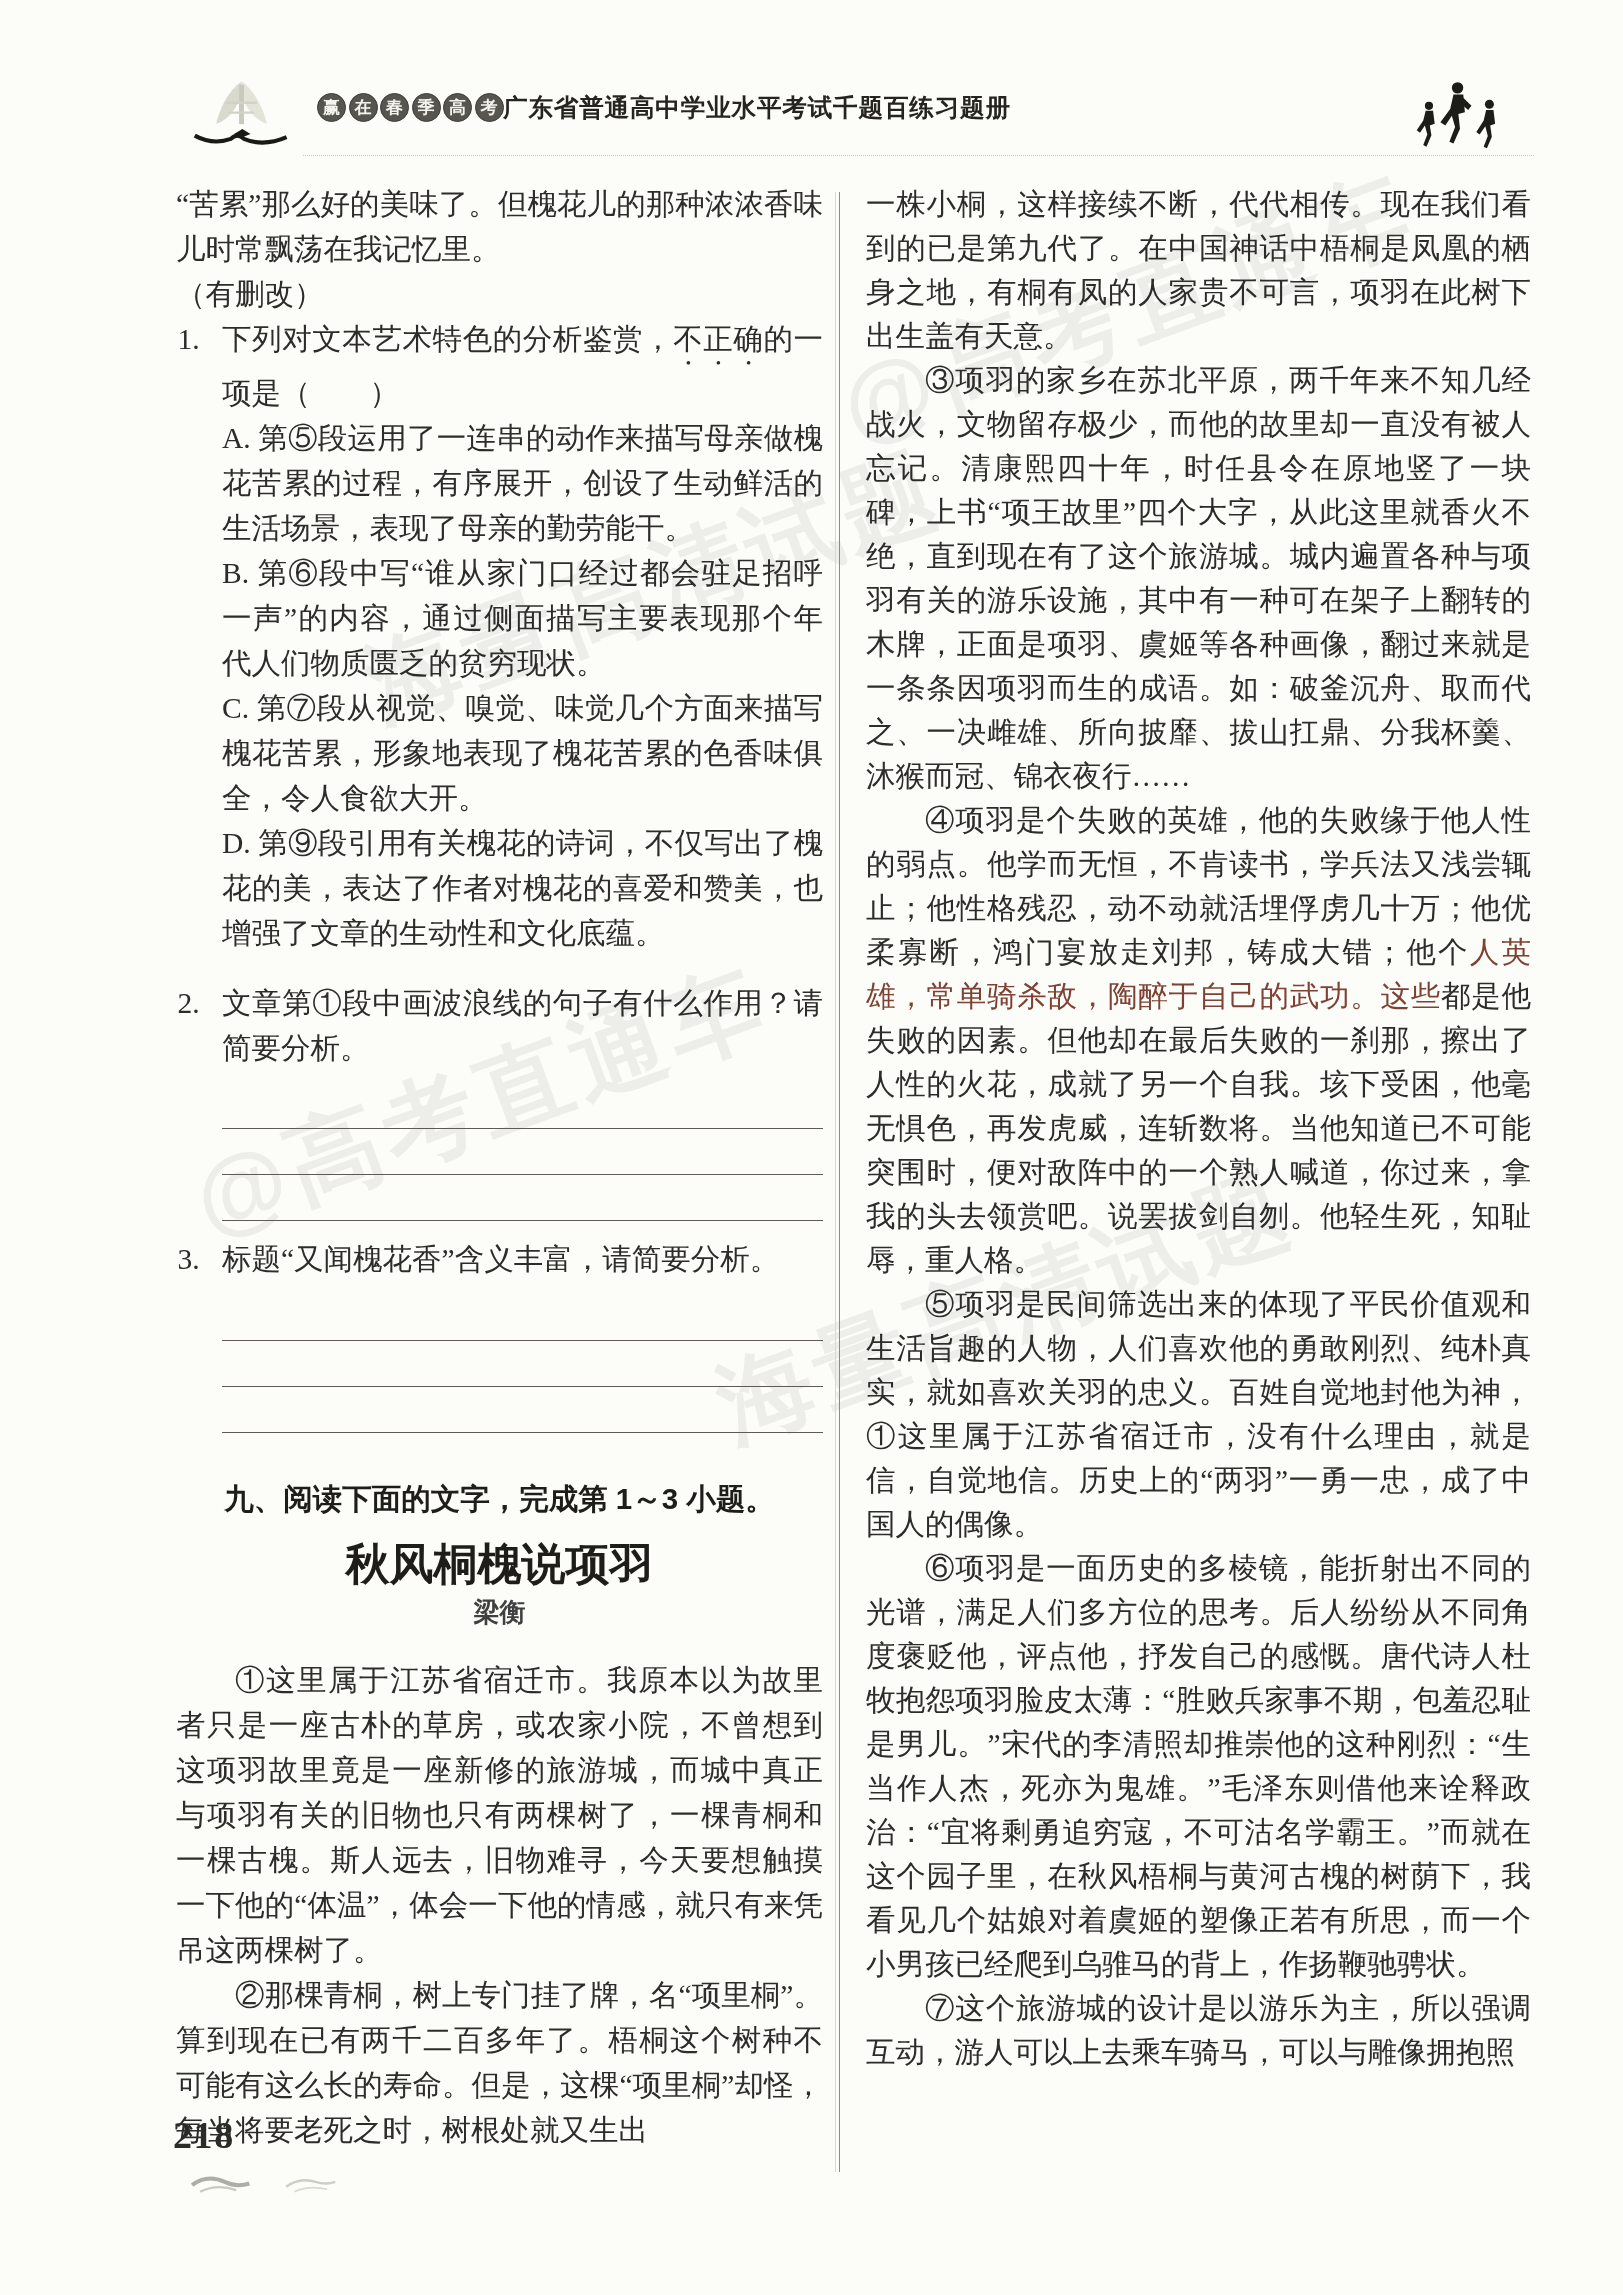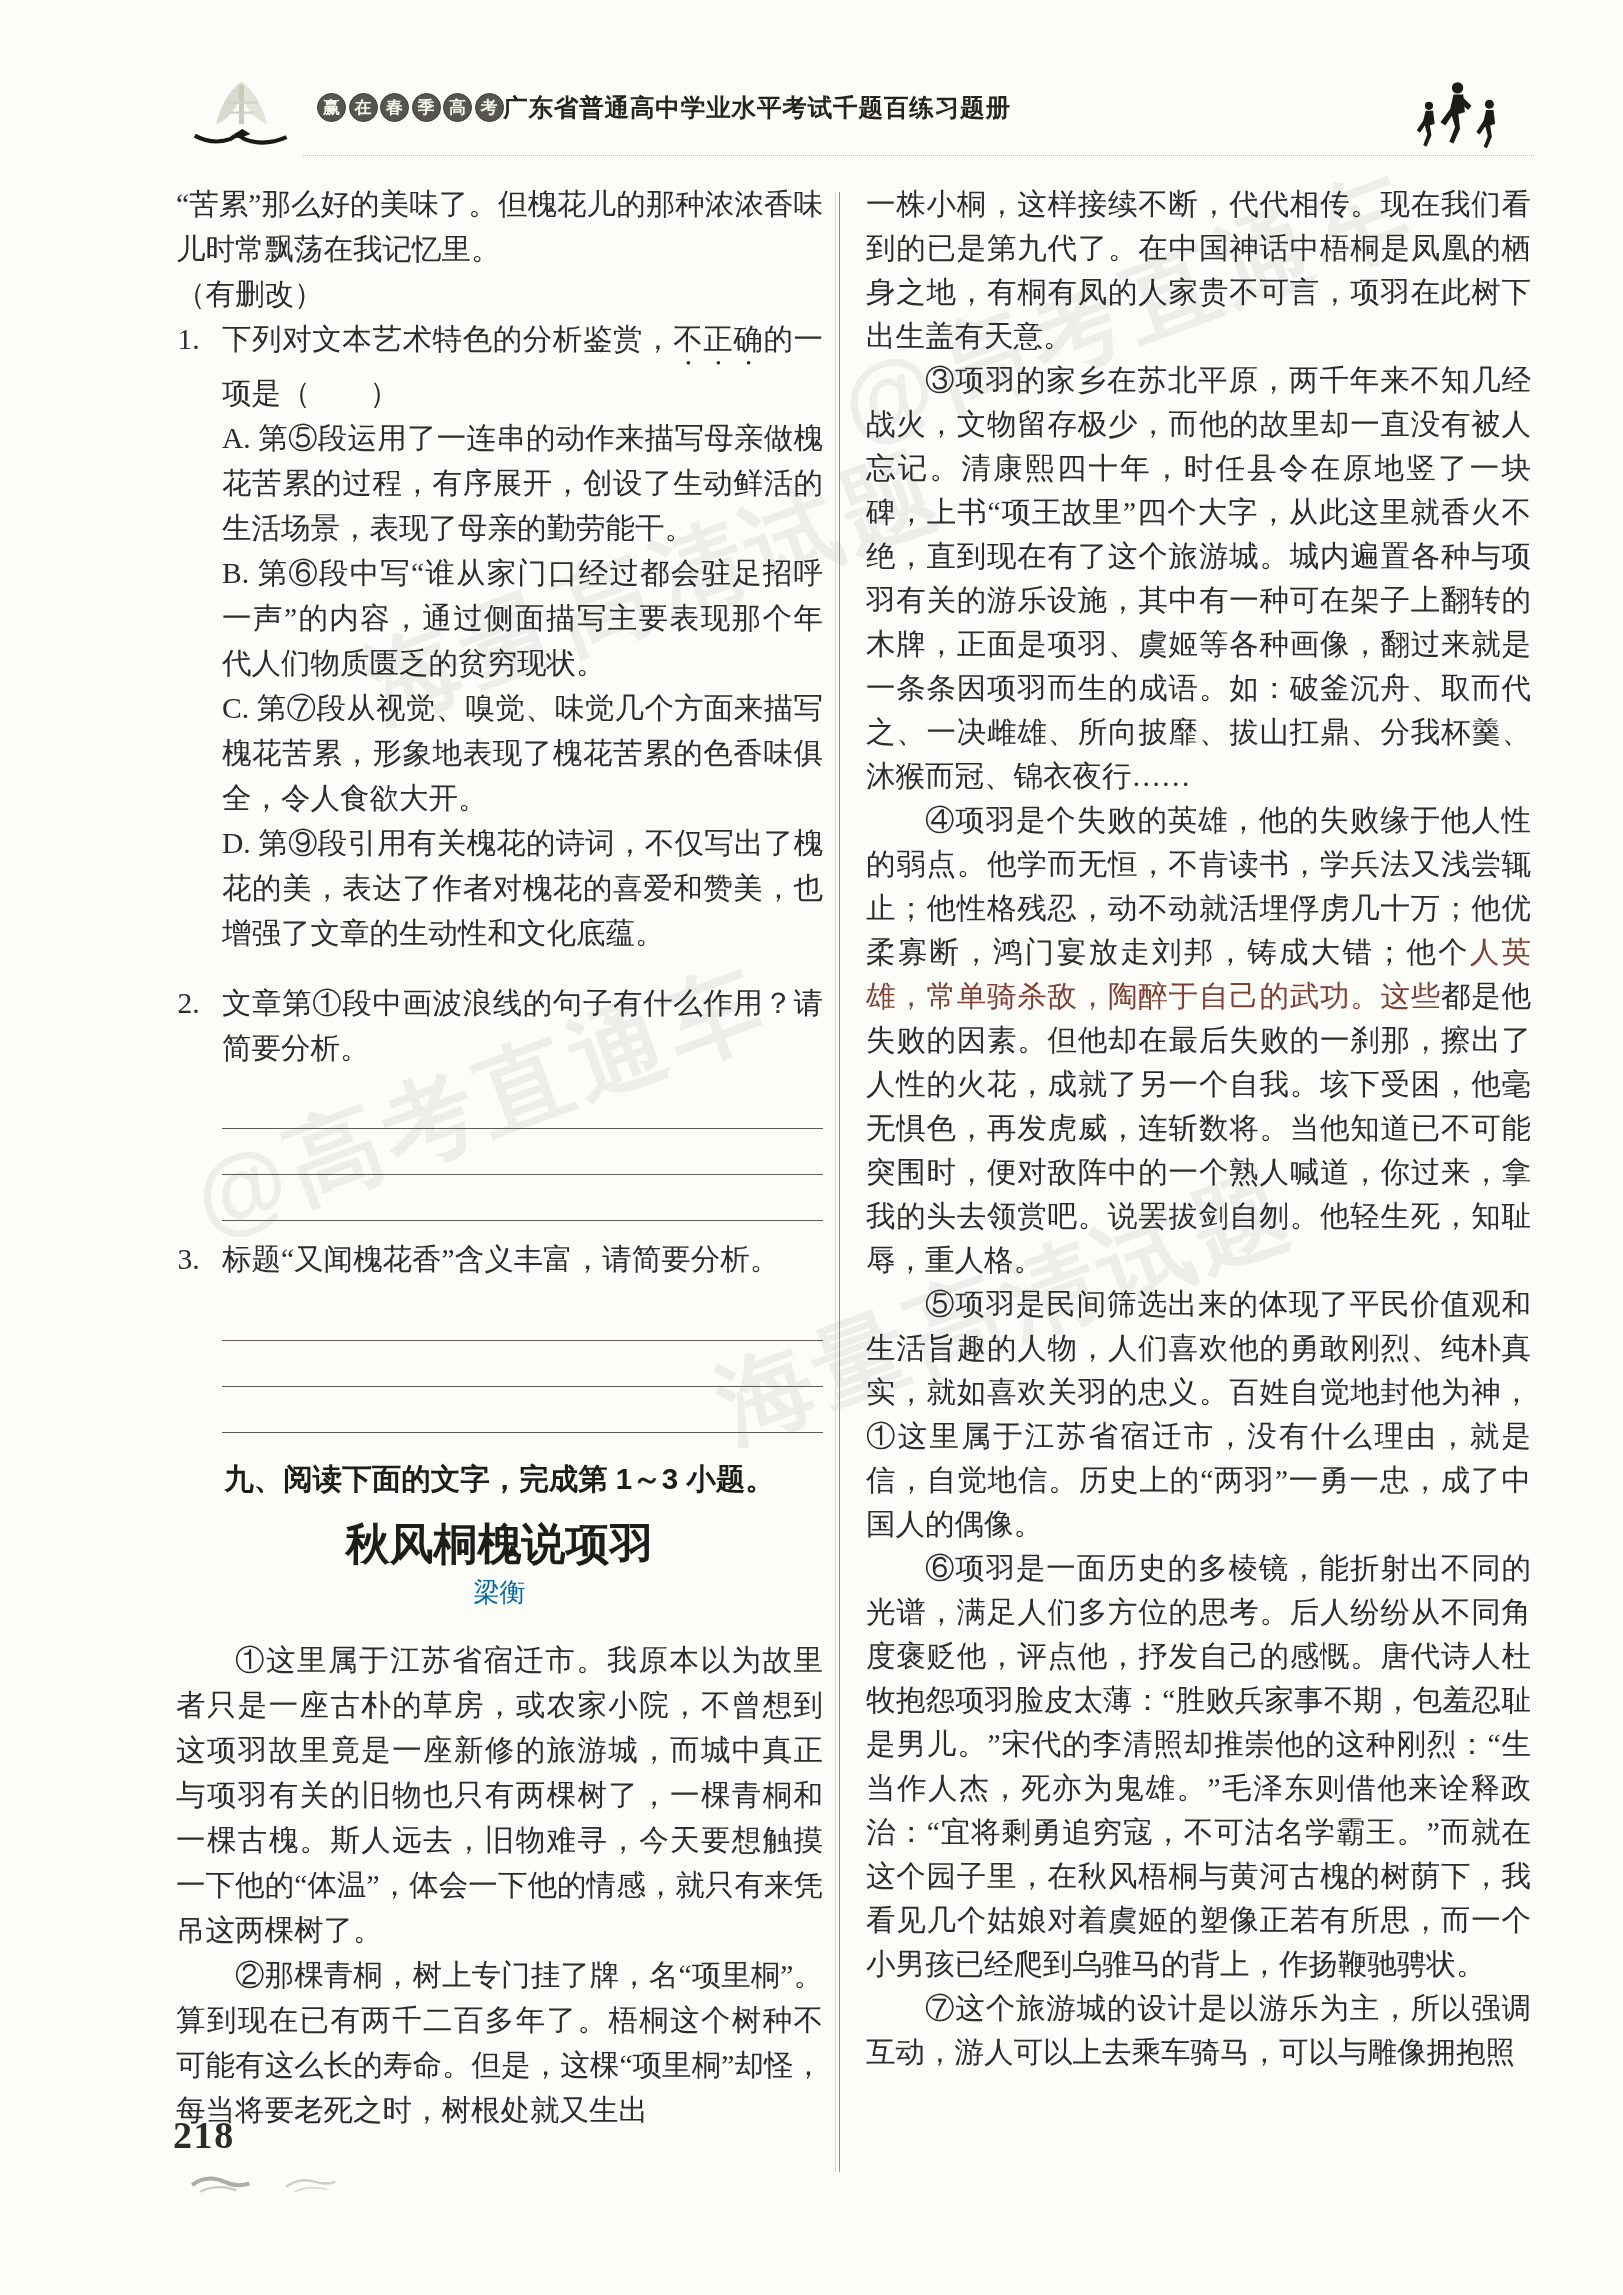--- a/index.html
+++ b/index.html
@@ -54,30 +54,30 @@
   .q-num{position:absolute;left:1.6px;top:0;}
   .q2{margin-top:24.6px;}
   .q3{margin-top:16.4px;}
   .emph{
     -webkit-text-emphasis:filled dot #2e2c2a;text-emphasis:filled dot #2e2c2a;
     -webkit-text-emphasis-position:under right;text-emphasis-position:under right;
   }
   .ans-block{margin:12.3px 0 0 46px;}
   .ans-line{height:45px;border-bottom:1.6px solid #5f5a54;}
   .sec-head{
-    margin-top:21px;text-align:center;
+    margin-top:41px;text-align:center;
     font-family:"Liberation Sans","DejaVu Sans",sans-serif;
     font-weight:bold;font-size:29.5px;line-height:49px;color:#1f1d1a;
   }
   .art-title{
     margin-top:16.4px;text-align:center;
     font-family:"Liberation Sans","DejaVu Sans",sans-serif;
     font-weight:bold;font-size:44px;line-height:49px;color:#1f1d1a;
   }
-  .art-author{margin-top:4.1px;text-align:center;font-size:26px;line-height:41px;color:#0369a1;}
+  .art-author{margin-top:4.1px;text-align:center;font-size:26px;line-height:41px;color:#404040;font-weight:bold;}
   .para{text-indent:59px;}
   .p1{margin-top:24.6px;}
   .red{color:#7d4233;}
   
   .page-num{
     position:absolute;left:173px;top:2113px;z-index:2;
     font-size:38px;font-weight:bold;color:#2b2b28;letter-spacing:1.6px;
   }
   .footer-swoosh{position:absolute;left:188px;top:2167px;z-index:1;}
 </style>

